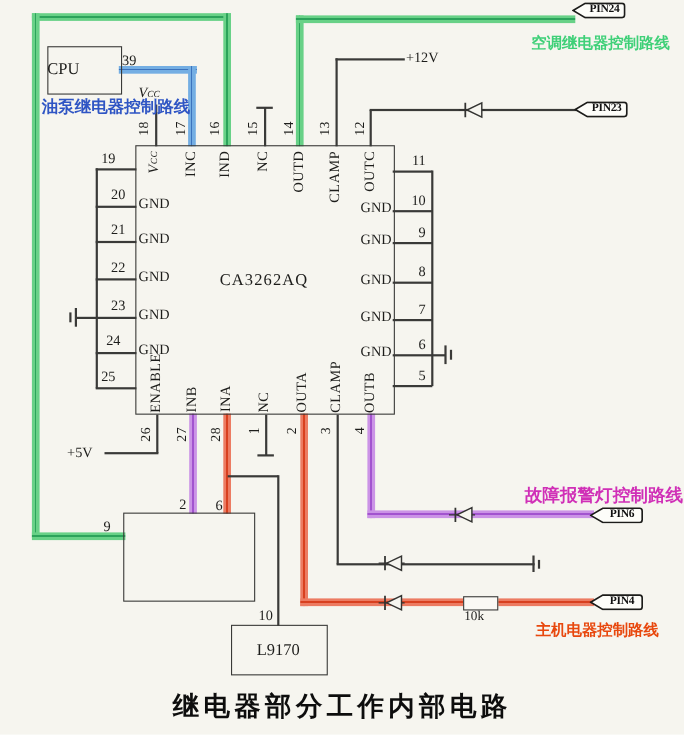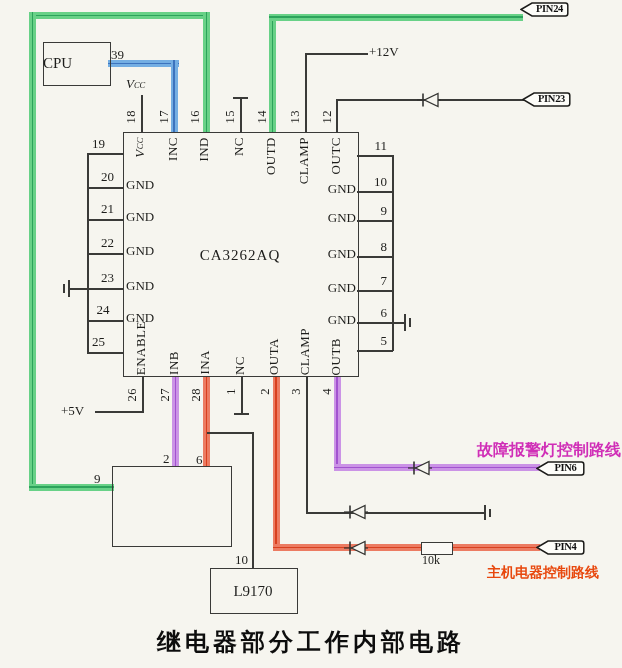--- a/index.html
+++ b/index.html
@@ -222,18 +222,20 @@
   <div class="lbl" style="left:365px;top:240px;width:22px;text-align:right">8</div>
   <div class="lbl" style="left:365px;top:274px;width:22px;text-align:right">7</div>
   <div class="lbl" style="left:365px;top:306px;width:22px;text-align:right">6</div>
   <div class="lbl" style="left:365px;top:334px;width:22px;text-align:right">5</div>
   <div class="lbl" style="left:320px;top:182px;width:36px;text-align:right">GND</div>
   <div class="lbl" style="left:320px;top:211px;width:36px;text-align:right">GND</div>
   <div class="lbl" style="left:320px;top:247px;width:36px;text-align:right">GND</div>
   <div class="lbl" style="left:320px;top:281px;width:36px;text-align:right">GND</div>
   <div class="lbl" style="left:320px;top:313px;width:36px;text-align:right">GND</div>
 
+  <div class="clbl c-blue" style="left:38px;top:88px;font-size:15px">油泵继电器控制路线</div>
+  <div class="clbl c-green" style="left:483px;top:31px;font-size:14px">空调继电器控制路线</div>
   <div class="clbl c-mag" style="left:477px;top:440px;font-size:16px">故障报警灯控制路线</div>
   <div class="clbl c-red" style="left:487px;top:564px;font-size:14px">主机电器控制路线</div>
 
   <div class="caption">继电器部分工作内部电路</div>
 
 </div>
 
 </body></html>

